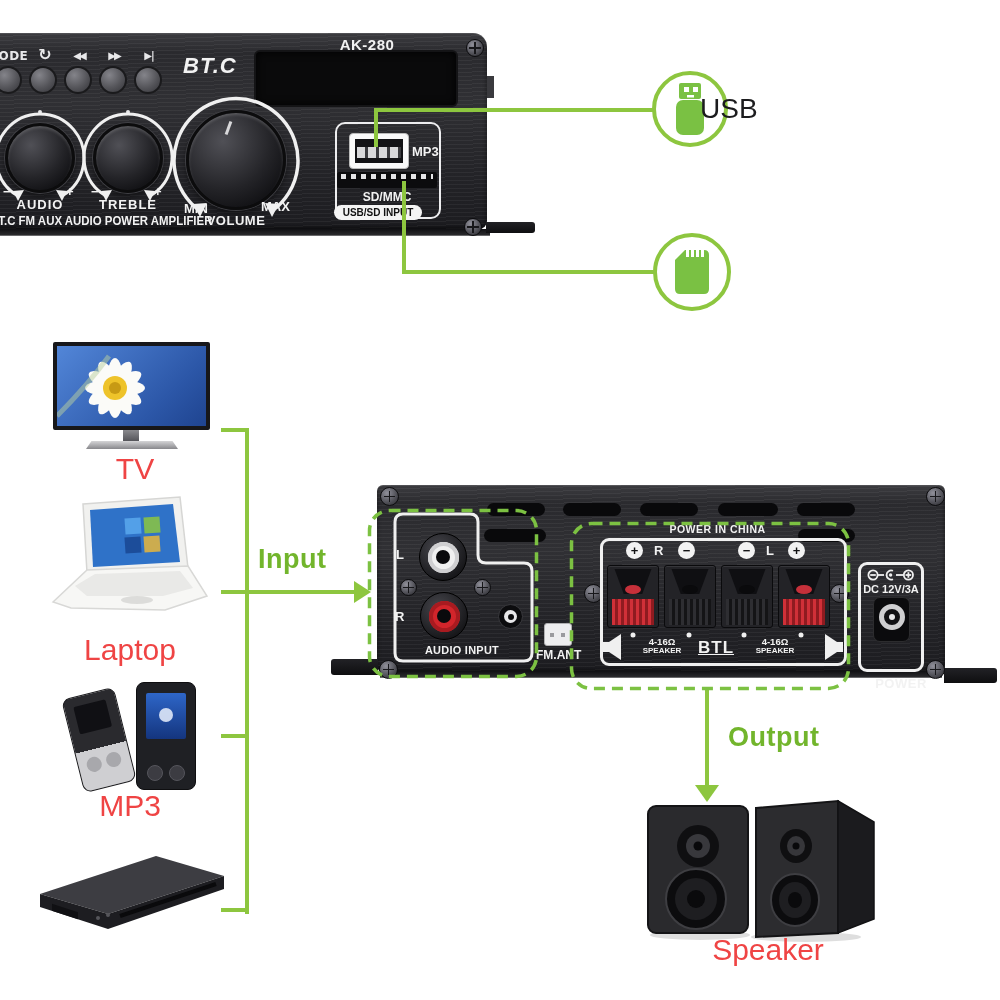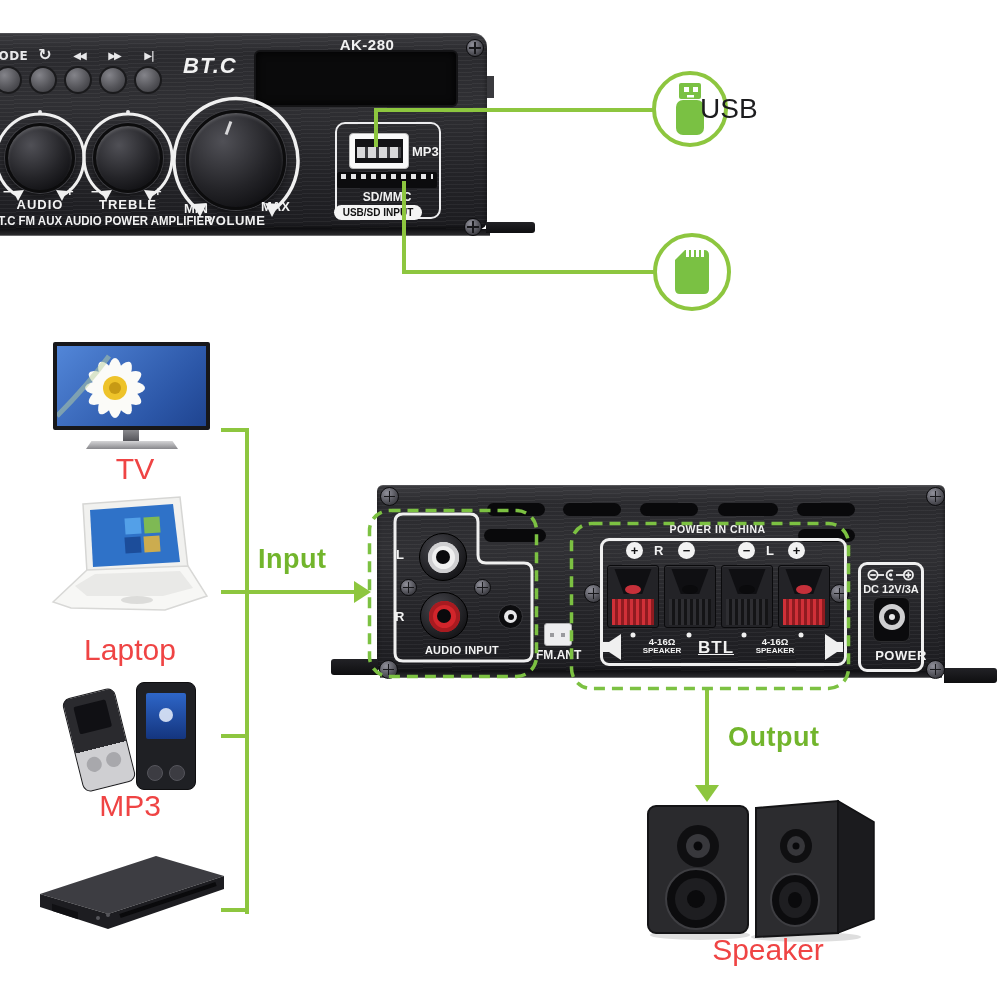--- a/index.html
+++ b/index.html
@@ -358,21 +358,21 @@
     <circle cx="42.4" cy="7" r="4.6" fill="none" stroke="#f0f0f0" stroke-width="1.8"></circle>
     <line x1="39.6" y1="7" x2="45.2" y2="7" stroke="#f0f0f0" stroke-width="1.8"></line>
     <line x1="42.4" y1="4.2" x2="42.4" y2="9.8" stroke="#f0f0f0" stroke-width="1.8"></line>
   </svg>
   <div class="abs wtxt ctr" style="left:858px;top:583px;width:66px;font-size:11px;">DC 12V/3A</div>
   <div class="abs" style="left:873px;top:597px;width:37px;height:45px;background:#0b0b0d;border-radius:7px;border:1px solid #2c2c2e;box-sizing:border-box;">
     <span class="jack" style="position:absolute;left:5px;top:6px;width:26px;height:26px;background:#111114;border:5px solid #cfcfd1;box-sizing:border-box;">
       <span class="jack" style="width:6px;height:6px;background:#e8e8ea;"></span>
     </span>
   </div>
-  <div class="abs wtxt ctr" style="left:858px;top:648px;width:86px;font-size:13px;letter-spacing:.5px;">POWER</div>
+  <div class="abs wtxt ctr" style="left:858px;top:676px;width:86px;font-size:13px;letter-spacing:.5px;">POWER</div>
 
   <div class="abs gl" style="left:705px;top:690px;width:4px;height:97px;"></div>
   <div class="abs" style="left:695px;top:785px;width:0;height:0;border-left:12px solid transparent;border-right:12px solid transparent;border-top:17px solid #8dc63f;"></div>
   <div class="abs flowtxt" style="left:728px;top:722px;">Output</div>
 
   <div class="abs" style="left:638px;top:792px;width:240px;height:150px;">
     <svg width="240" height="150" viewBox="0 0 240 150">
       <ellipse cx="62" cy="143" rx="50" ry="5" fill="rgba(0,0,0,.13)"></ellipse>
       <ellipse cx="168" cy="145" rx="55" ry="5" fill="rgba(0,0,0,.13)"></ellipse>
       <rect x="10" y="14" width="100" height="127" rx="8" fill="#2a2a2d" stroke="#141416" stroke-width="2"></rect>

